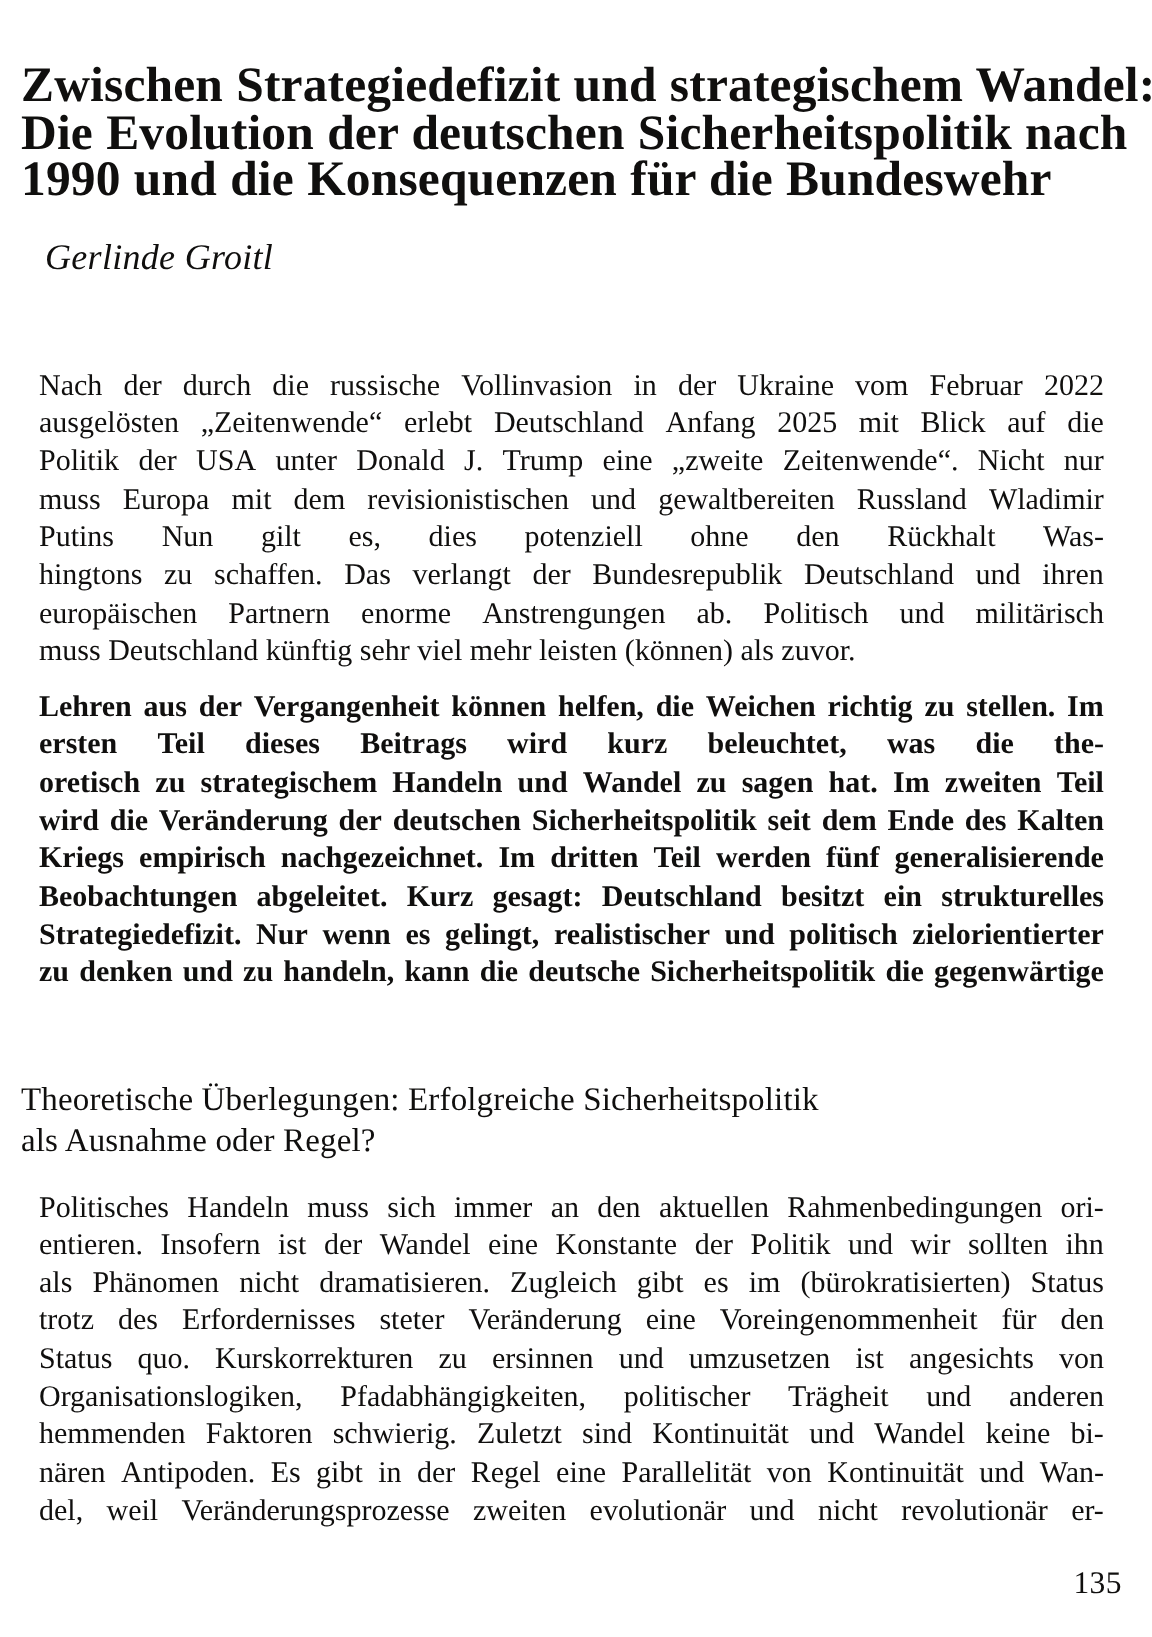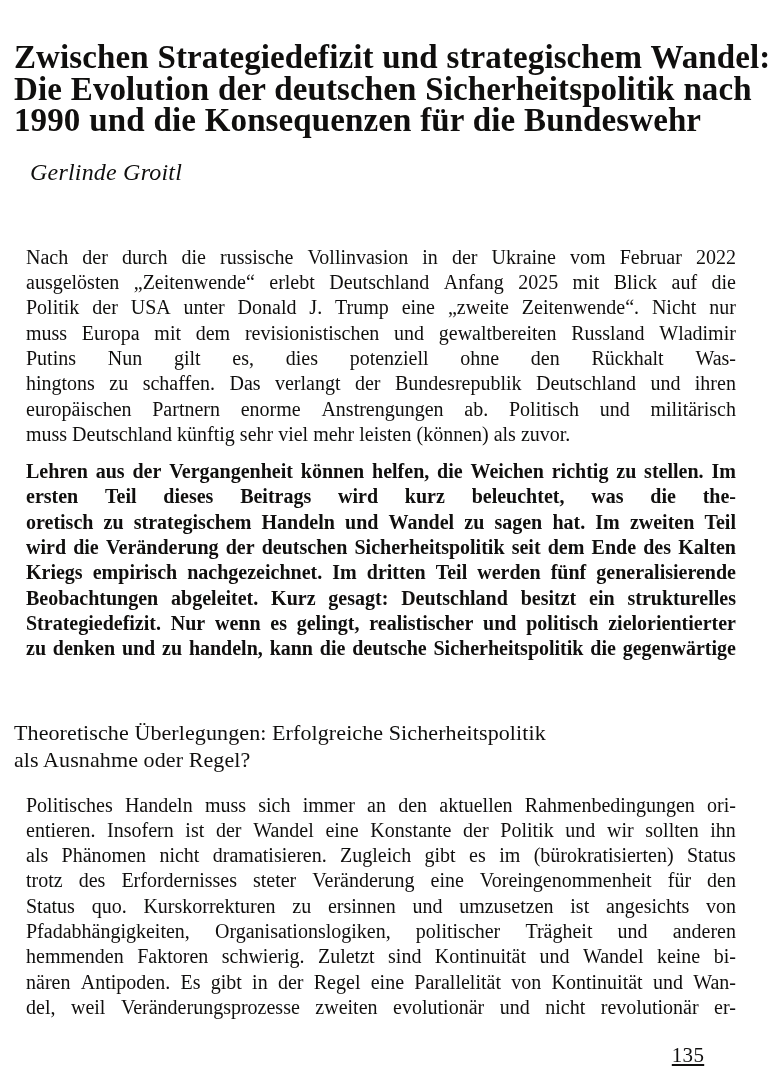--- a/index.html
+++ b/index.html
@@ -116,26 +116,25 @@
   #para-theory {
     padding-top: 7px;
   }
 
   
   .page-number {
     position: absolute;
     right: 20px;
     top: 1042px;
     width: 120px;
-    text-align: center;
+    text-align: right;
     font-size: 21px;
     line-height: 26px;
     font-weight: normal;
     letter-spacing: 0.3px;
-    text-decoration: underline;
   }
 </style>
 </head>
 <body>
 
 <div class="page">
   <div class="text-block">
 
     <h1 class="article-title">
       <span class="title-line">Zwischen Strategiedefizit und strategischem Wandel:</span>
@@ -397,22 +396,22 @@
           <span>Kurskorrekturen</span>
           <span>zu</span>
           <span>ersinnen</span>
           <span>und</span>
           <span>umzusetzen</span>
           <span>ist</span>
           <span>angesichts</span>
           <span>von</span>
         </span>
       <span class="ln j">
+          <span>Organisationslogiken,</span>
           <span>Pfadabhängigkeiten,</span>
-          <span>Organisationslogiken,</span>
           <span>politischer</span>
           <span>Trägheit</span>
           <span>und</span>
           <span>anderen</span>
         </span>
       <span class="ln j">
           <span>hemmenden</span>
           <span>Faktoren</span>
           <span>schwierig.</span>
           <span>Zuletzt</span>

